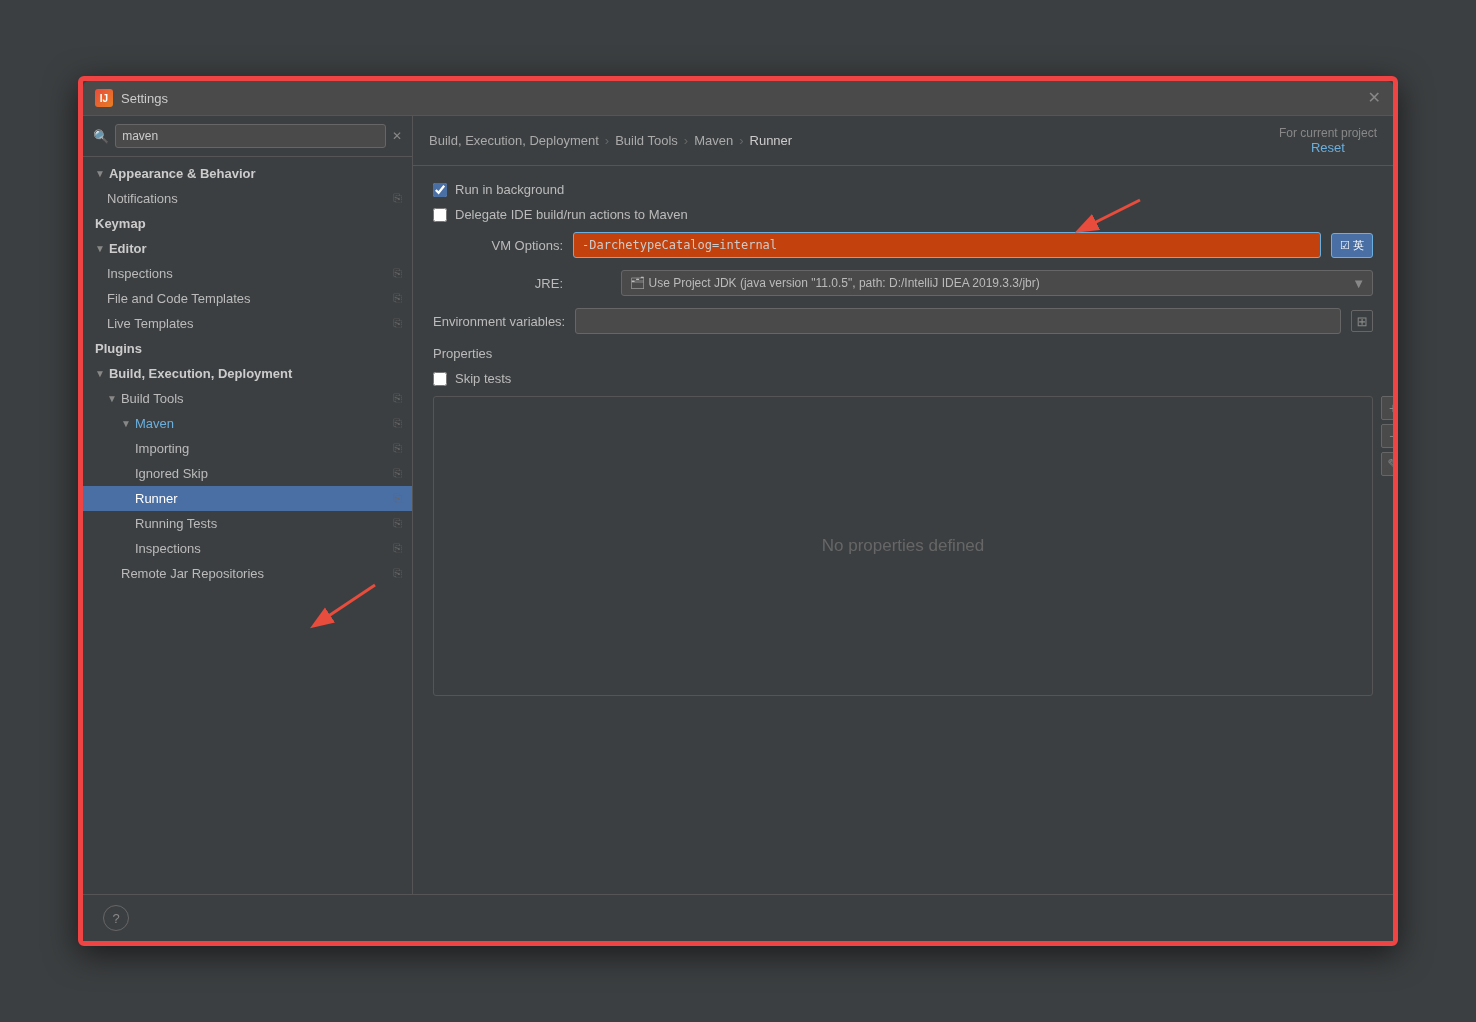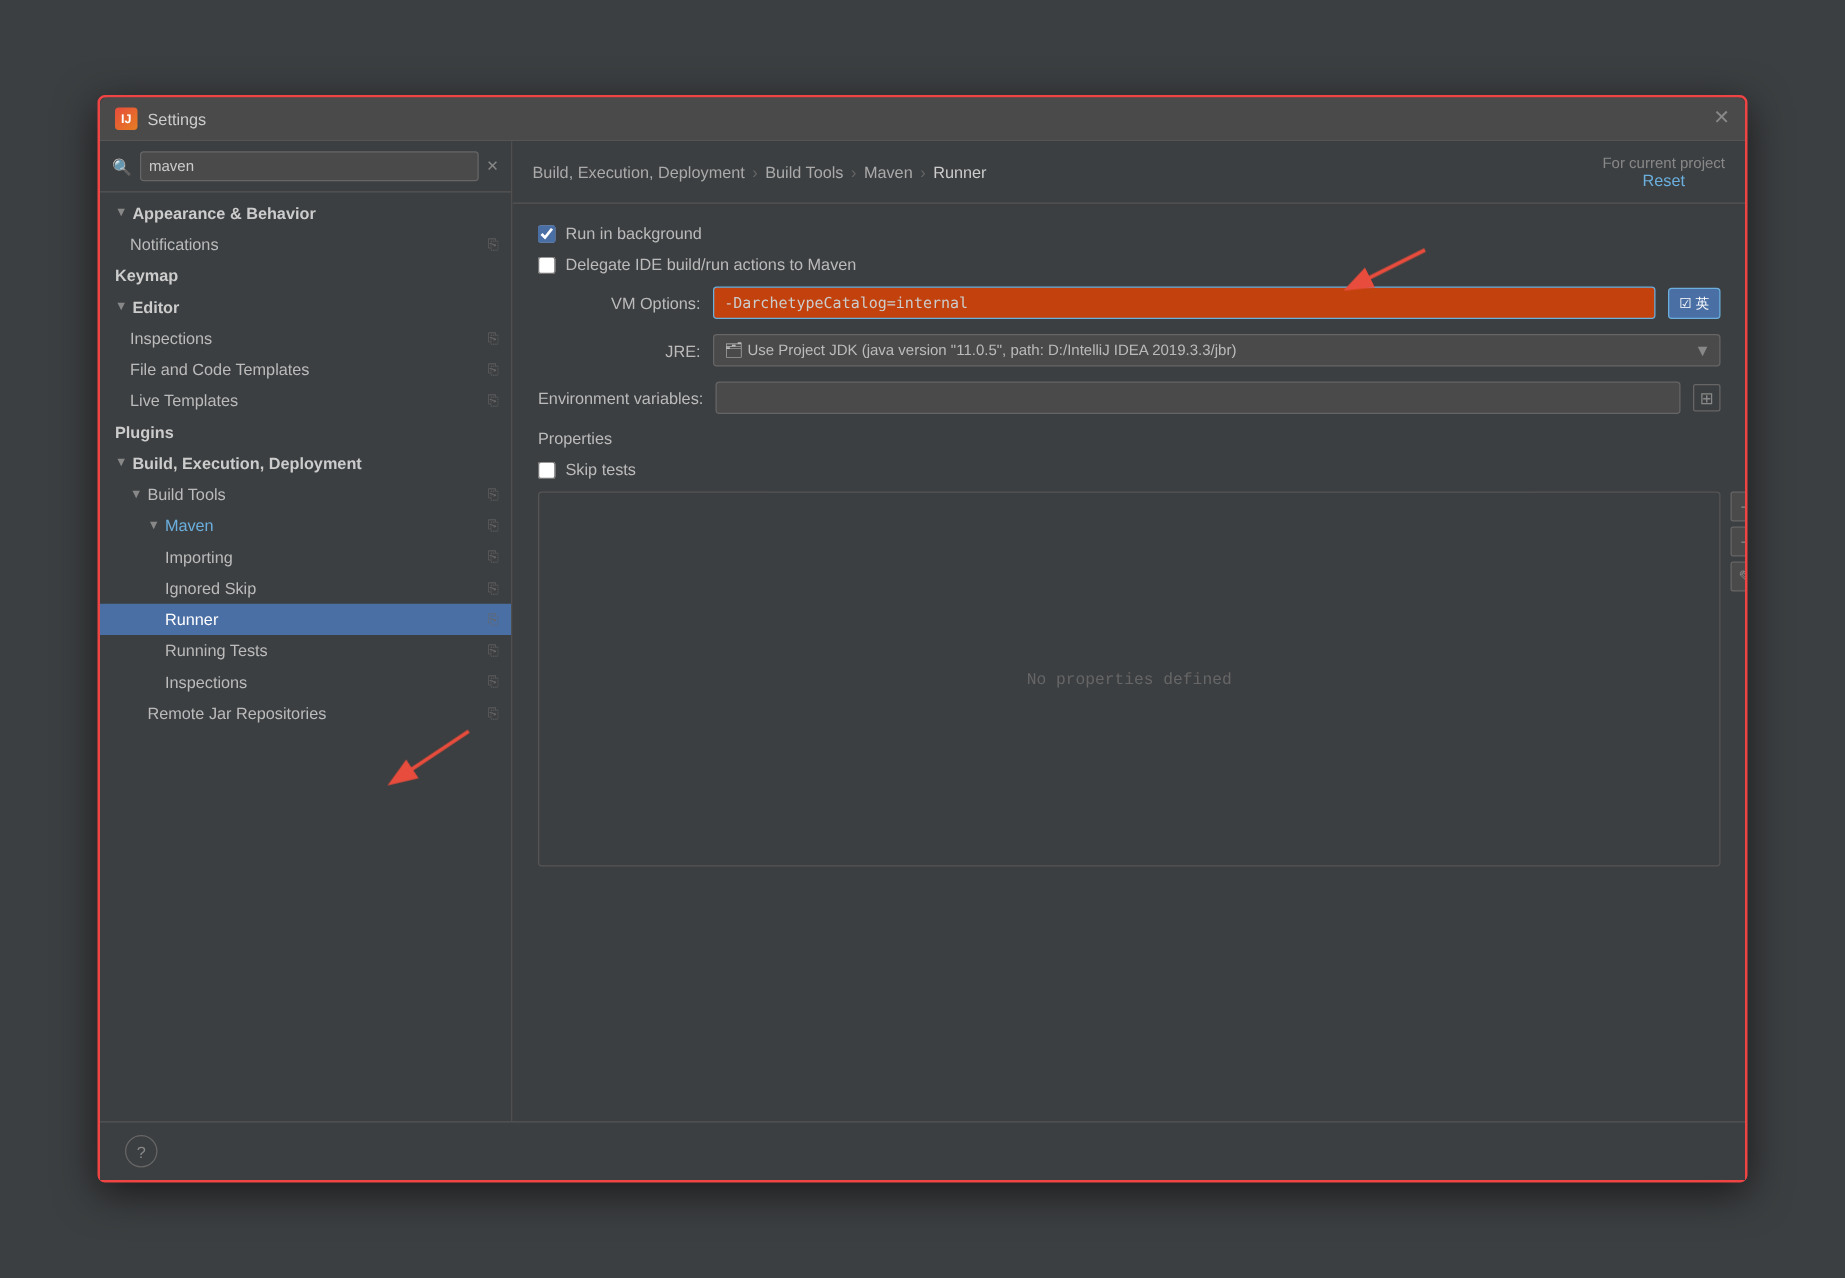--- a/index.html
+++ b/index.html
@@ -11,21 +11,21 @@
       display: flex;
       align-items: center;
       justify-content: center;
       width: 1476px;
       height: 1022px;
     }
     .dialog {
       width: 1320px;
       height: 870px;
       background: #3c3f41;
-      border: 2px solid #ef4444;
+      border: 5px solid #ef4444;
       border-radius: 6px;
       display: flex;
       flex-direction: column;
       box-shadow: 0 8px 32px rgba(0,0,0,0.6);
     }
     .title-bar {
       background: #4a4a4a;
       border-radius: 6px 6px 0 0;
       padding: 8px 12px;
       display: flex;
@@ -235,20 +235,21 @@
       padding: 5px 8px;
       font-size: 12px;
       outline: none;
       cursor: pointer;
       appearance: none;
       -webkit-appearance: none;
     }
     .select-wrapper {
       position: relative;
       flex: 1;
+      margin-left: 48px;
     }
     .select-arrow {
       position: absolute;
       right: 8px;
       top: 50%;
       transform: translateY(-50%);
       color: #888;
       pointer-events: none;
     }
     .env-input {
@@ -285,22 +286,21 @@
       flex: 1;
       min-height: 300px;
       background: #3c3f41;
       position: relative;
       display: flex;
       align-items: center;
       justify-content: center;
     }
     .no-properties-text {
       color: #666;
-      font-size: 13px;
-      font-family: Liberation Mono, monospace;
+      font-size: 17px;
     }
     .properties-toolbar {
       position: absolute;
       right: -32px;
       top: 0;
       display: flex;
       flex-direction: column;
       gap: 4px;
     }
     .prop-btn {

